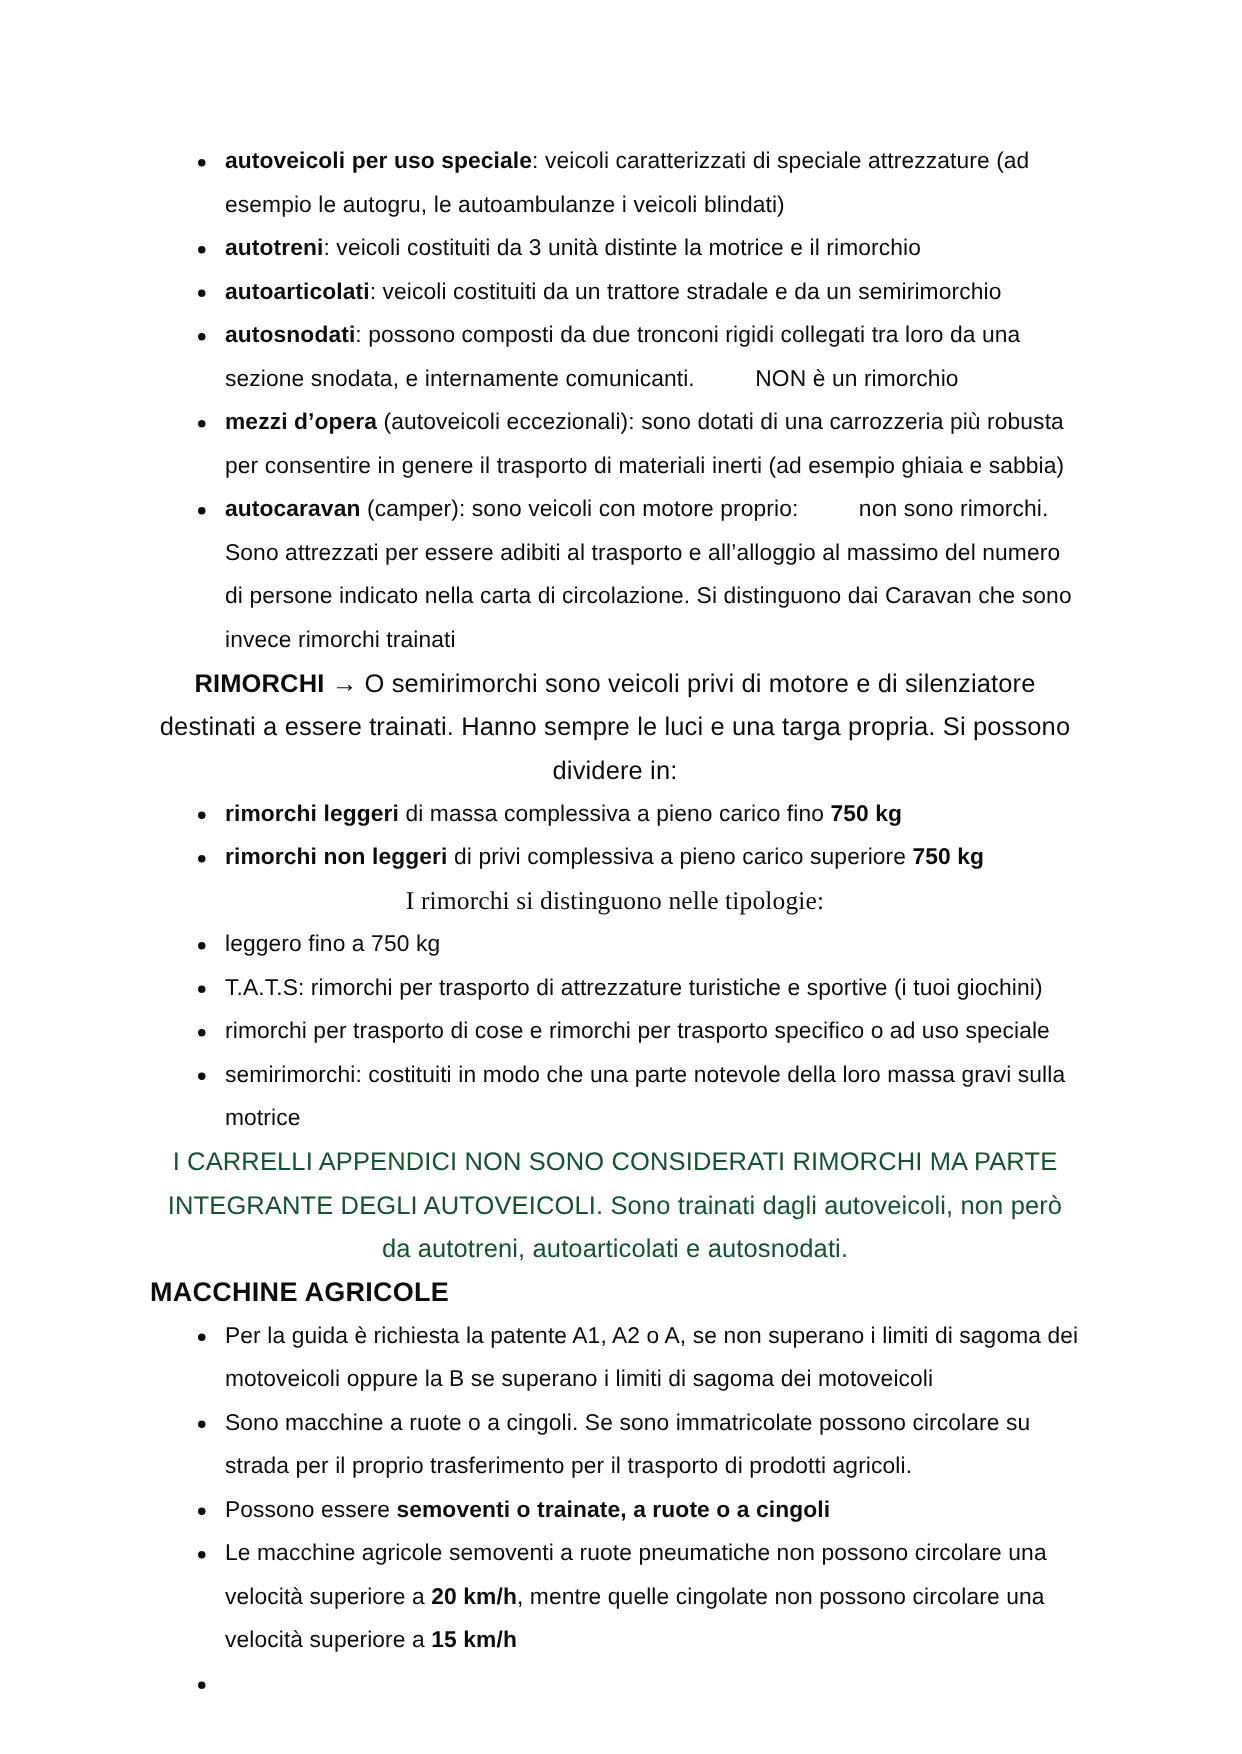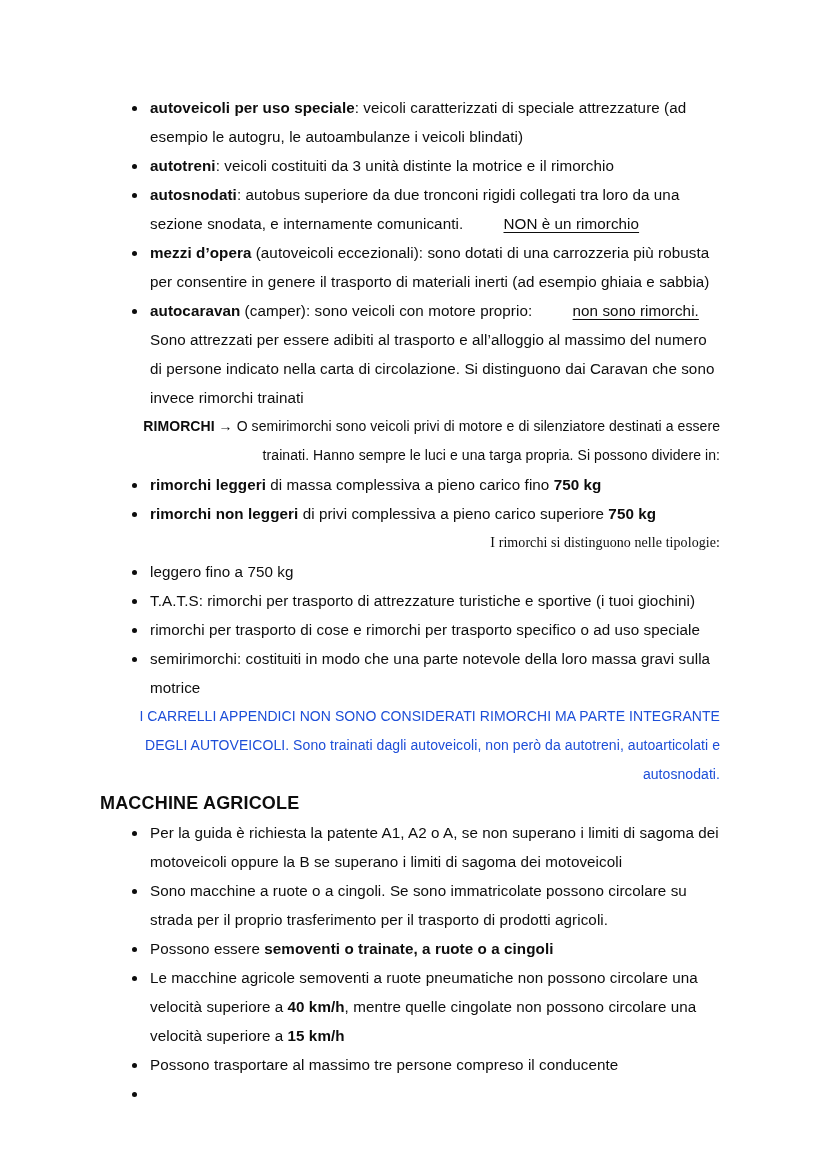--- a/index.html
+++ b/index.html
@@ -21,25 +21,25 @@
     position: relative;
     width: 828px;
     height: 885px;
     background: #ffffff;
     box-sizing: border-box;
     padding: 93px 108px 0 100px;
   }
 
   
   .para {
-    font-size: 14px;
+    font-size: 17px;
     line-height: 29px;
     margin: 0;
     letter-spacing: 0.005em;
-    text-align: right;
+    text-align: center;
   }
   .heading {
     font-size: 18px;
     line-height: 29px;
     font-weight: bold;
     margin: 0;
     letter-spacing: 0.01em;
   }
   .serif-lead {
     font-family: "Liberation Serif", serif;
@@ -65,44 +65,47 @@
     left: 32px;
     top: 12.5px;
     width: 5px;
     height: 5px;
     border-radius: 50%;
     background: #0d0d0d;
   }
 
   
   b, .b { font-weight: bold; }
-  .u { text-decoration: underline; text-underline-offset: 2.5px; padding-left: 36px; }
+  .u { text-underline-offset: 2.5px; padding-left: 36px; }
 
   
   .red-block {
     color: #e8242a;
   }
-  .red-block .para { color: #1d4ed8; }
+  .red-block .para { color: #14532d; }
 
   .arrow { font-weight: normal; }
 </style>
 </head>
 <body>
 
 <div class="page">
 
   <ul class="bullets">
     <li>
       <b>autoveicoli per uso speciale</b><span>: veicoli caratterizzati di speciale attrezzature (ad esempio le autogru, le autoambulanze i veicoli blindati)</span>
     </li>
     <li>
       <b>autotreni</b><span>: veicoli costituiti da 3 unità distinte la motrice e il rimorchio</span>
     </li>
     <li>
-      <b>autosnodati</b><span>: autobus superiore da due tronconi rigidi collegati tra loro da una sezione snodata, e internamente comunicanti. </span><span class="u">NON è un rimorchio</span>
+      <b>autoarticolati</b><span>: veicoli costituiti da un trattore stradale e da un semirimorchio</span>
+    </li>
+    <li>
+      <b>autosnodati</b><span>: possono composti da due tronconi rigidi collegati tra loro da una sezione snodata, e internamente comunicanti. </span><span class="u">NON è un rimorchio</span>
     </li>
     <li>
       <b>mezzi d’opera</b><span> (autoveicoli eccezionali): sono dotati di una carrozzeria più robusta per consentire in genere il trasporto di materiali inerti (ad esempio ghiaia e sabbia)</span>
     </li>
     <li>
       <b>autocaravan</b><span> (camper): sono veicoli con motore proprio: </span><span class="u">non sono rimorchi.</span><span> Sono attrezzati per essere adibiti al trasporto e all’alloggio al massimo del numero di persone indicato nella carta di circolazione. Si distinguono dai Caravan che sono invece rimorchi trainati</span>
     </li>
   </ul>
 
   <p class="para">
@@ -136,24 +139,21 @@
     <li>
       <span>Per la guida è richiesta la patente A1, A2 o A, se non superano i limiti di sagoma dei motoveicoli oppure la B se superano i limiti di sagoma dei motoveicoli</span>
     </li>
     <li>
       <span>Sono macchine a ruote o a cingoli. Se sono immatricolate possono circolare su strada per il proprio trasferimento per il trasporto di prodotti agricoli.</span>
     </li>
     <li>
       <span>Possono essere </span><b>semoventi o trainate, a ruote o a cingoli</b>
     </li>
     <li>
-      <span>Le macchine agricole semoventi a ruote pneumatiche non possono circolare una velocità superiore a </span><b>40 km/h</b><span>, mentre quelle cingolate non possono circolare una velocità superiore a </span><b>15 km/h</b>
-    </li>
-    <li>
-      <span>Possono trasportare al massimo tre persone compreso il conducente</span>
+      <span>Le macchine agricole semoventi a ruote pneumatiche non possono circolare una velocità superiore a </span><b>20 km/h</b><span>, mentre quelle cingolate non possono circolare una velocità superiore a </span><b>15 km/h</b>
     </li>
   </ul>
 
   <ul class="bullets">
     <li>
       
     </li>
 
   </ul>
 

